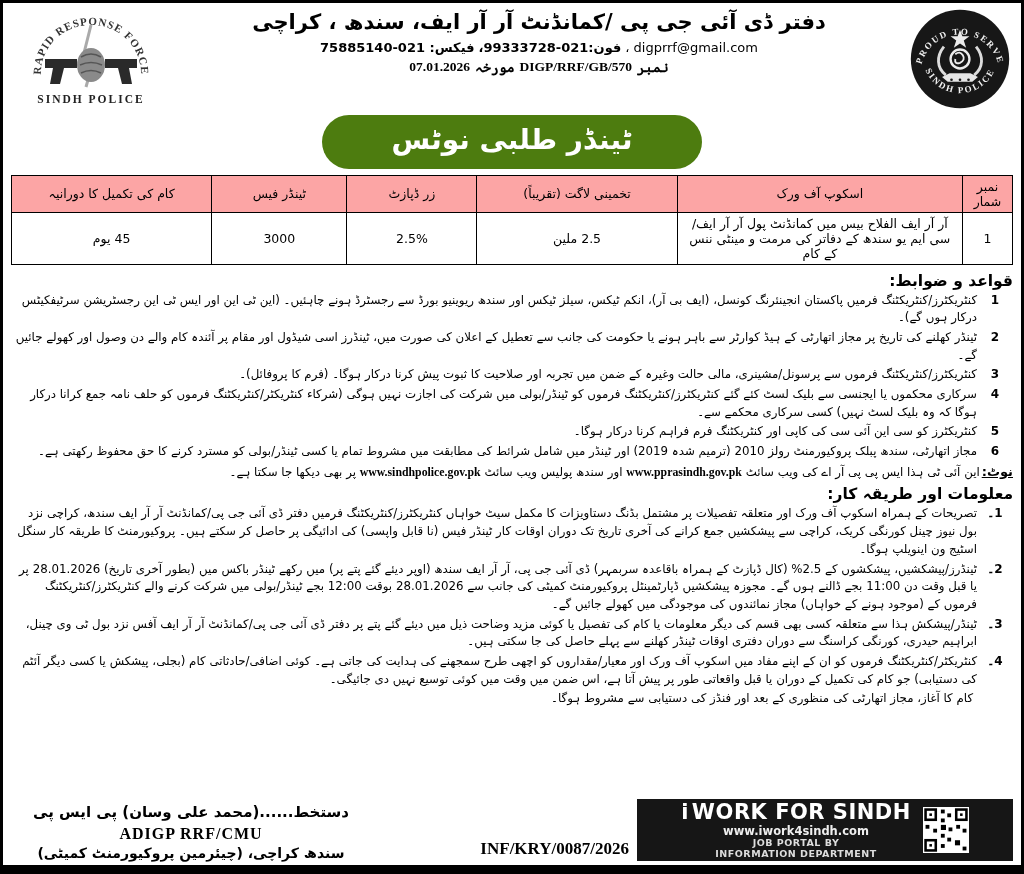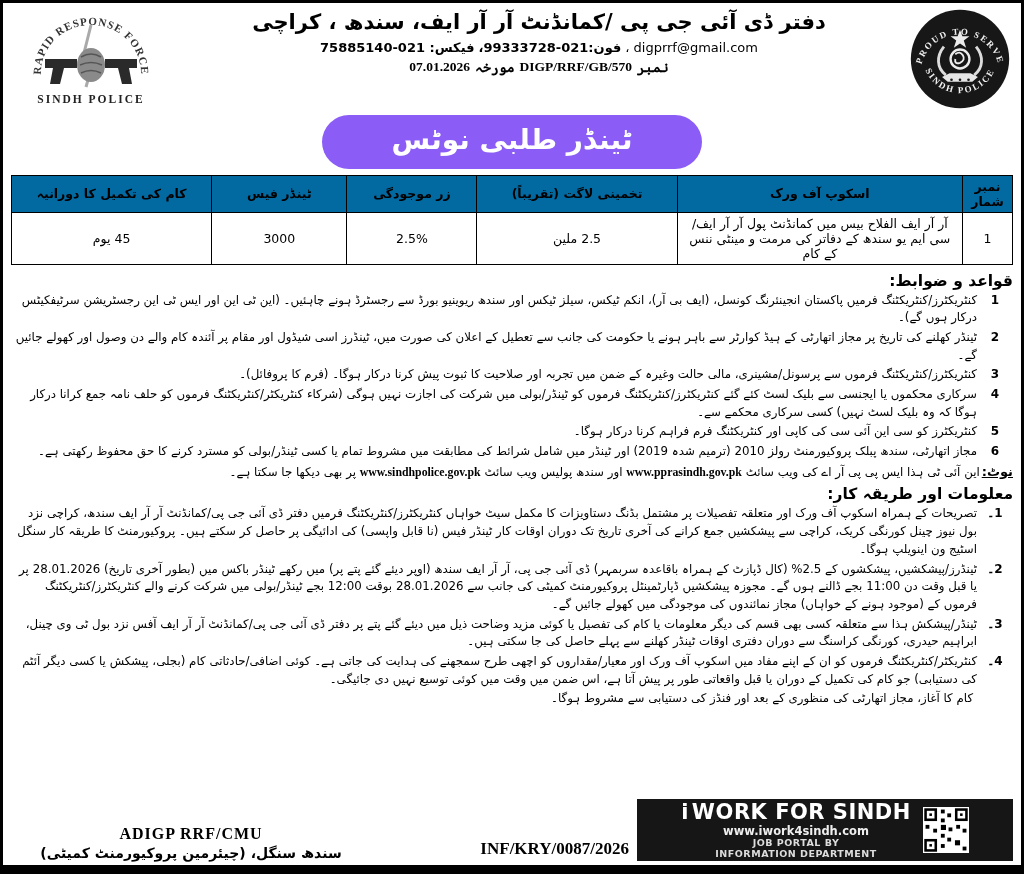--- a/index.html
+++ b/index.html
@@ -20,32 +20,32 @@
   .hdr{display:flex;align-items:flex-start;justify-content:space-between;height:104px;}
   .logo{flex-shrink:0;}
   .hdr-center{flex:1;text-align:center;direction:rtl;padding-top:2px;}
   .office-line{font-size:21px;font-weight:bold;line-height:1.3;}
   .contact-line{font-size:13px;margin-top:4px;display:flex;direction:rtl;justify-content:center;gap:4px;}
   .contact-line .b{font-weight:bold;}
   .ref-line{font-size:13.5px;font-weight:bold;margin-top:4px;display:flex;direction:rtl;justify-content:center;gap:5px;font-family:"Liberation Serif",serif;}
   
   .banner{
     align-self:center;
-    background:#8b5cf6;color:#fff;
+    background:#4d7c0f;color:#fff;
     border-radius:30px;
     padding:8px 70px 12px 70px;
     font-size:28px;font-weight:bold;
     direction:rtl;
     margin:4px 0 6px 0;
     line-height:1.2;
   }
   
   table.tender{width:100%;border-collapse:collapse;direction:rtl;table-layout:fixed;}
   table.tender th,table.tender td{border:1.5px solid #000;padding:3px 4px;font-size:12.5px;text-align:center;}
-  table.tender th{background:#0369a1;font-weight:bold;}
+  table.tender th{background:#fca5a5;font-weight:normal;}
   .col-serial{width:5%;}
   .col-scope{width:28.5%;}
   .col-cost{width:20%;}
   .col-bayana{width:13%;}
   .col-fee{width:13.5%;}
   .col-duration{width:20%;}
   
   .content{direction:rtl;flex:1;margin-top:3px;}
   .sec-title{font-size:15.5px;font-weight:bold;margin:4px 0 2px 0;}
   .item{display:flex;direction:rtl;margin:2px 0;}
@@ -151,21 +151,21 @@
         <col class="col-cost">
       <col class="col-bayana">
         <col class="col-fee">
         <col class="col-duration">
     </colgroup>
     <thead>
       <tr>
         <th>نمبر شمار</th>
         <th>اسکوپ آف ورک</th>
         <th>تخمینی لاگت (تقریباً)</th>
-        <th>زر موجودگی</th>
+        <th>زر ڈپازٹ</th>
         <th>ٹینڈر فیس</th>
         <th>کام کی تکمیل کا دورانیہ</th>
       </tr>
     </thead>
     <tbody>
       <tr>
         <td>1</td>
         <td>آر آر ایف الفلاح بیس میں کمانڈنٹ پول آر آر ایف/سی ایم یو سندھ کے دفاتر کی مرمت و مینٹی ننس کے کام</td>
         <td>2.5 ملین</td>
         <td>2.5%</td>
@@ -233,22 +233,23 @@
       <span class="num">4۔</span>
       <span class="txt">کنٹریکٹر/کنٹریکٹنگ فرموں کو ان کے اپنے مفاد میں اسکوپ آف ورک اور معیار/مقداروں کو اچھی طرح سمجھنے کی ہدایت کی جاتی ہے۔ کوئی اضافی/حادثاتی کام (بجلی، پیشکش یا کسی دیگر آئٹم کی دستیابی) جو کام کی تکمیل کے دوران یا قبل واقعاتی طور پر پیش آتا ہے، اس ضمن میں وقت میں کوئی توسیع نہیں دی جائیگی۔</span>
     </div>
 
     <div class="closing-line">کام کا آغاز، مجاز اتھارٹی کی منظوری کے بعد اور فنڈز کی دستیابی سے مشروط ہوگا۔</div>
   </div>
 
   <div class="bottom">
 
     <div class="signature">
+      <div class="sig-1">دستخط......(محمد علی وسان) پی ایس پی</div>
       <div class="sig-2">ADIGP RRF/CMU</div>
-      <div class="sig-3">سندھ سنگل، (چیئرمین پروکیورمنٹ کمیٹی)</div>
+      <div class="sig-3">سندھ کراچی، (چیئرمین پروکیورمنٹ کمیٹی)</div>
     </div>
 
     <div class="spacer"></div>
 
     <div class="inf-num">INF/KRY/0087/2026</div>
 
     <div class="footer-box">
       <div class="brand-col">
         <div class="brand-row">
           <span class="brand-i">i</span>

